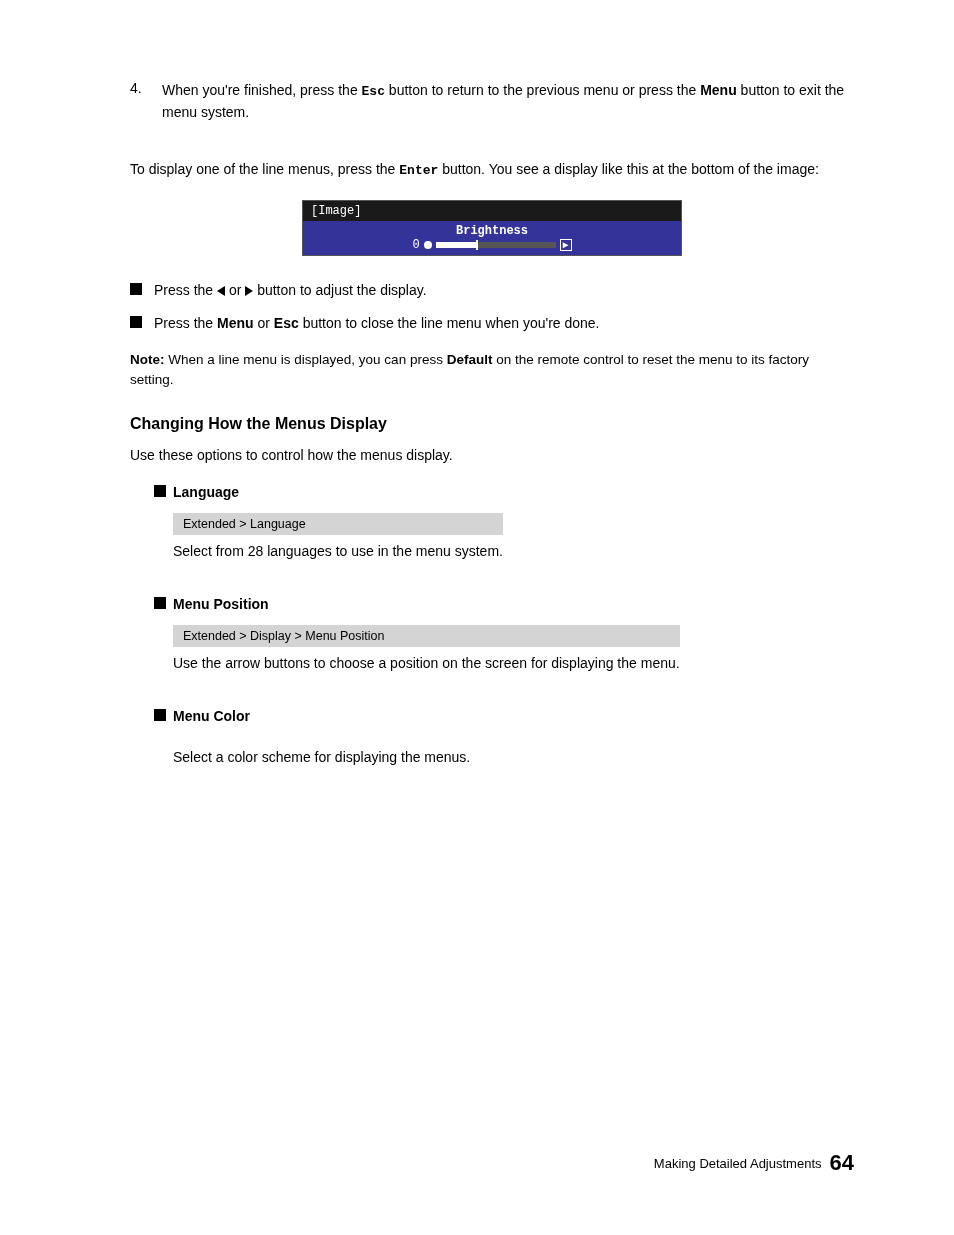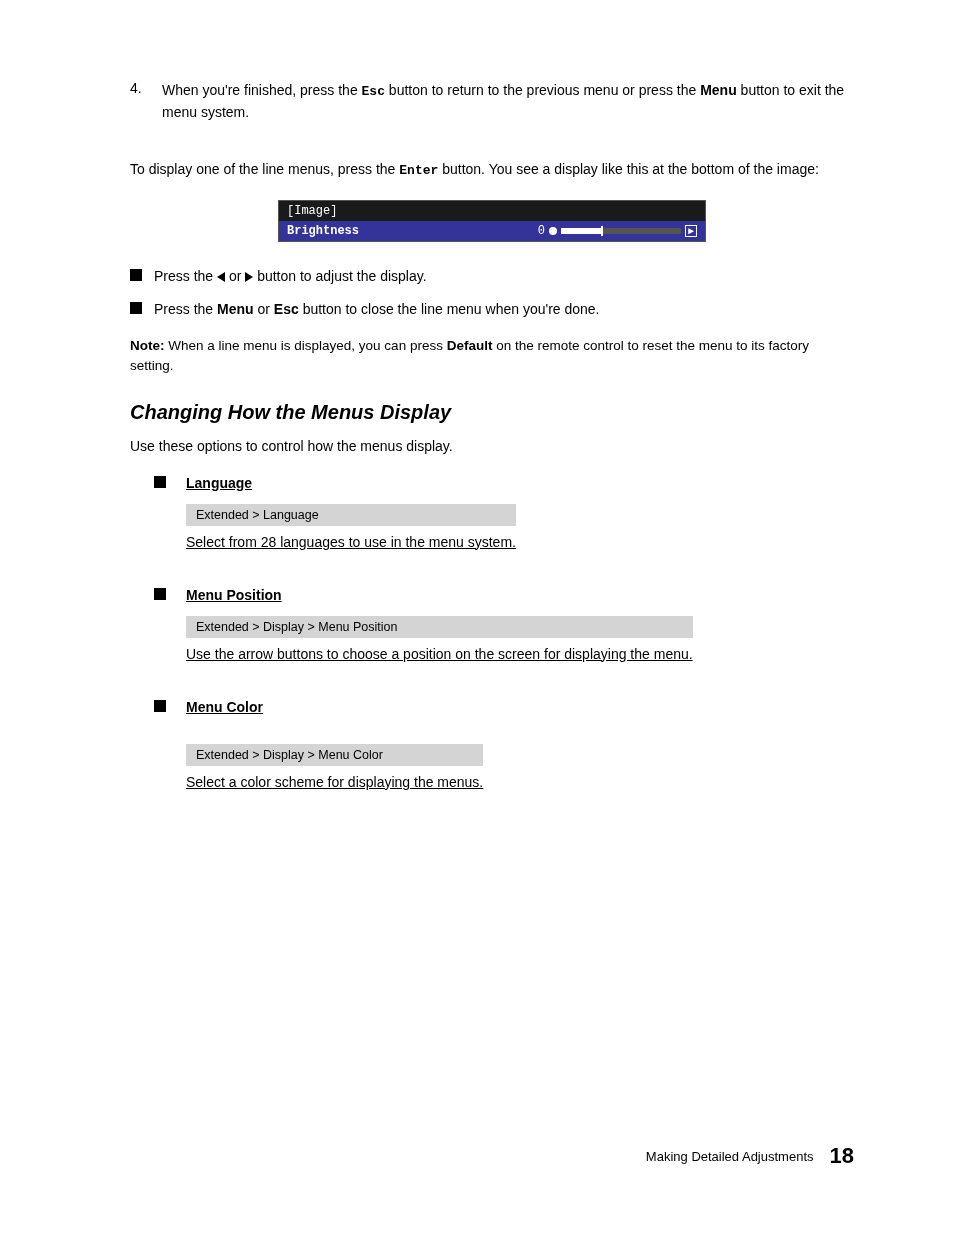--- a/index.html
+++ b/index.html
@@ -52,21 +52,21 @@
       font-size: 13px;
     }
 
     .bold {
       font-weight: bold;
     }
 
     
     .display-box {
       border: 1px solid #555;
-      width: 428px;
+      width: 380px;
       margin: 20px auto 24px auto;
       background: #1a1a1a;
       color: #ffffff;
       font-family: 'Courier New', monospace;
       font-size: 12px;
     }
 
     .display-box-header {
       padding: 3px 8px;
       color: #ffffff;
@@ -74,20 +74,21 @@
       border-bottom: none;
     }
 
     .display-box-row {
       background: #333399;
       padding: 3px 8px;
       display: flex;
       align-items: center;
       justify-content: space-between;
       color: #ffffff;
+      flex-direction: column;
     }
 
     .display-box-row .label {
       font-size: 12px;
       font-weight: bold;
     }
 
     .display-box-row .controls {
       display: flex;
       align-items: center;
@@ -163,22 +164,21 @@
 
     .note-para {
       font-size: 13.5px;
       line-height: 1.5;
       margin-bottom: 20px;
     }
 
     
     .section-heading {
       font-family: Arial, Helvetica, sans-serif;
-      font-size: 20px;
-      font-style: italic;
+      font-size: 16px;
       font-weight: bold;
       margin-bottom: 12px;
       margin-top: 24px;
       border-bottom: none;
     }
 
     
     .path-bar {
       background: #d4d4d4;
       padding: 4px 10px;
@@ -189,35 +189,34 @@
       width: 100%;
     }
 
     .sub-bullet-list {
       margin-left: 24px;
     }
 
     .sub-bullet-item {
       display: flex;
       align-items: flex-start;
-      gap: 20px;
+      gap: 7px;
       margin-bottom: 16px;
-      text-decoration: underline;
     }
 
     
     .page-footer {
       position: absolute;
-      bottom: 66px;
+      bottom: 59px;
       right: 100px;
       font-size: 14px;
       color: #000;
       display: flex;
       align-items: center;
-      gap: 16px;
+      gap: 8px;
       margin-top: 43px;
     }
 
     .page-footer .footer-text {
       font-size: 13px;
     }
 
     .page-footer .page-number {
       font-size: 22px;
       font-weight: bold;
@@ -318,25 +317,24 @@
         <p class="bold para" style="margin-bottom:4px;">Menu Position</p>
         <div class="path-bar">Extended &gt; Display &gt; Menu Position</div>
         <p class="para">Use the arrow buttons to choose a position on the screen for displaying the menu.</p>
       </div>
     </li>
 
     <li class="sub-bullet-item">
       <span class="bullet-square"></span>
       <div>
         <p class="bold para" style="margin-bottom:20px;">Menu Color</p>
-        <div class="path-bar">Extended &gt; Display &gt; Menu Color</div>
         <p class="para">Select a color scheme for displaying the menus.</p>
       </div>
     </li>
 
   </ul>
 
   <div class="page-footer">
     <span class="footer-text">Making Detailed Adjustments</span>
-    <span class="page-number">18</span>
+    <span class="page-number">64</span>
   </div>
 
 </div>
 
 </body></html>

